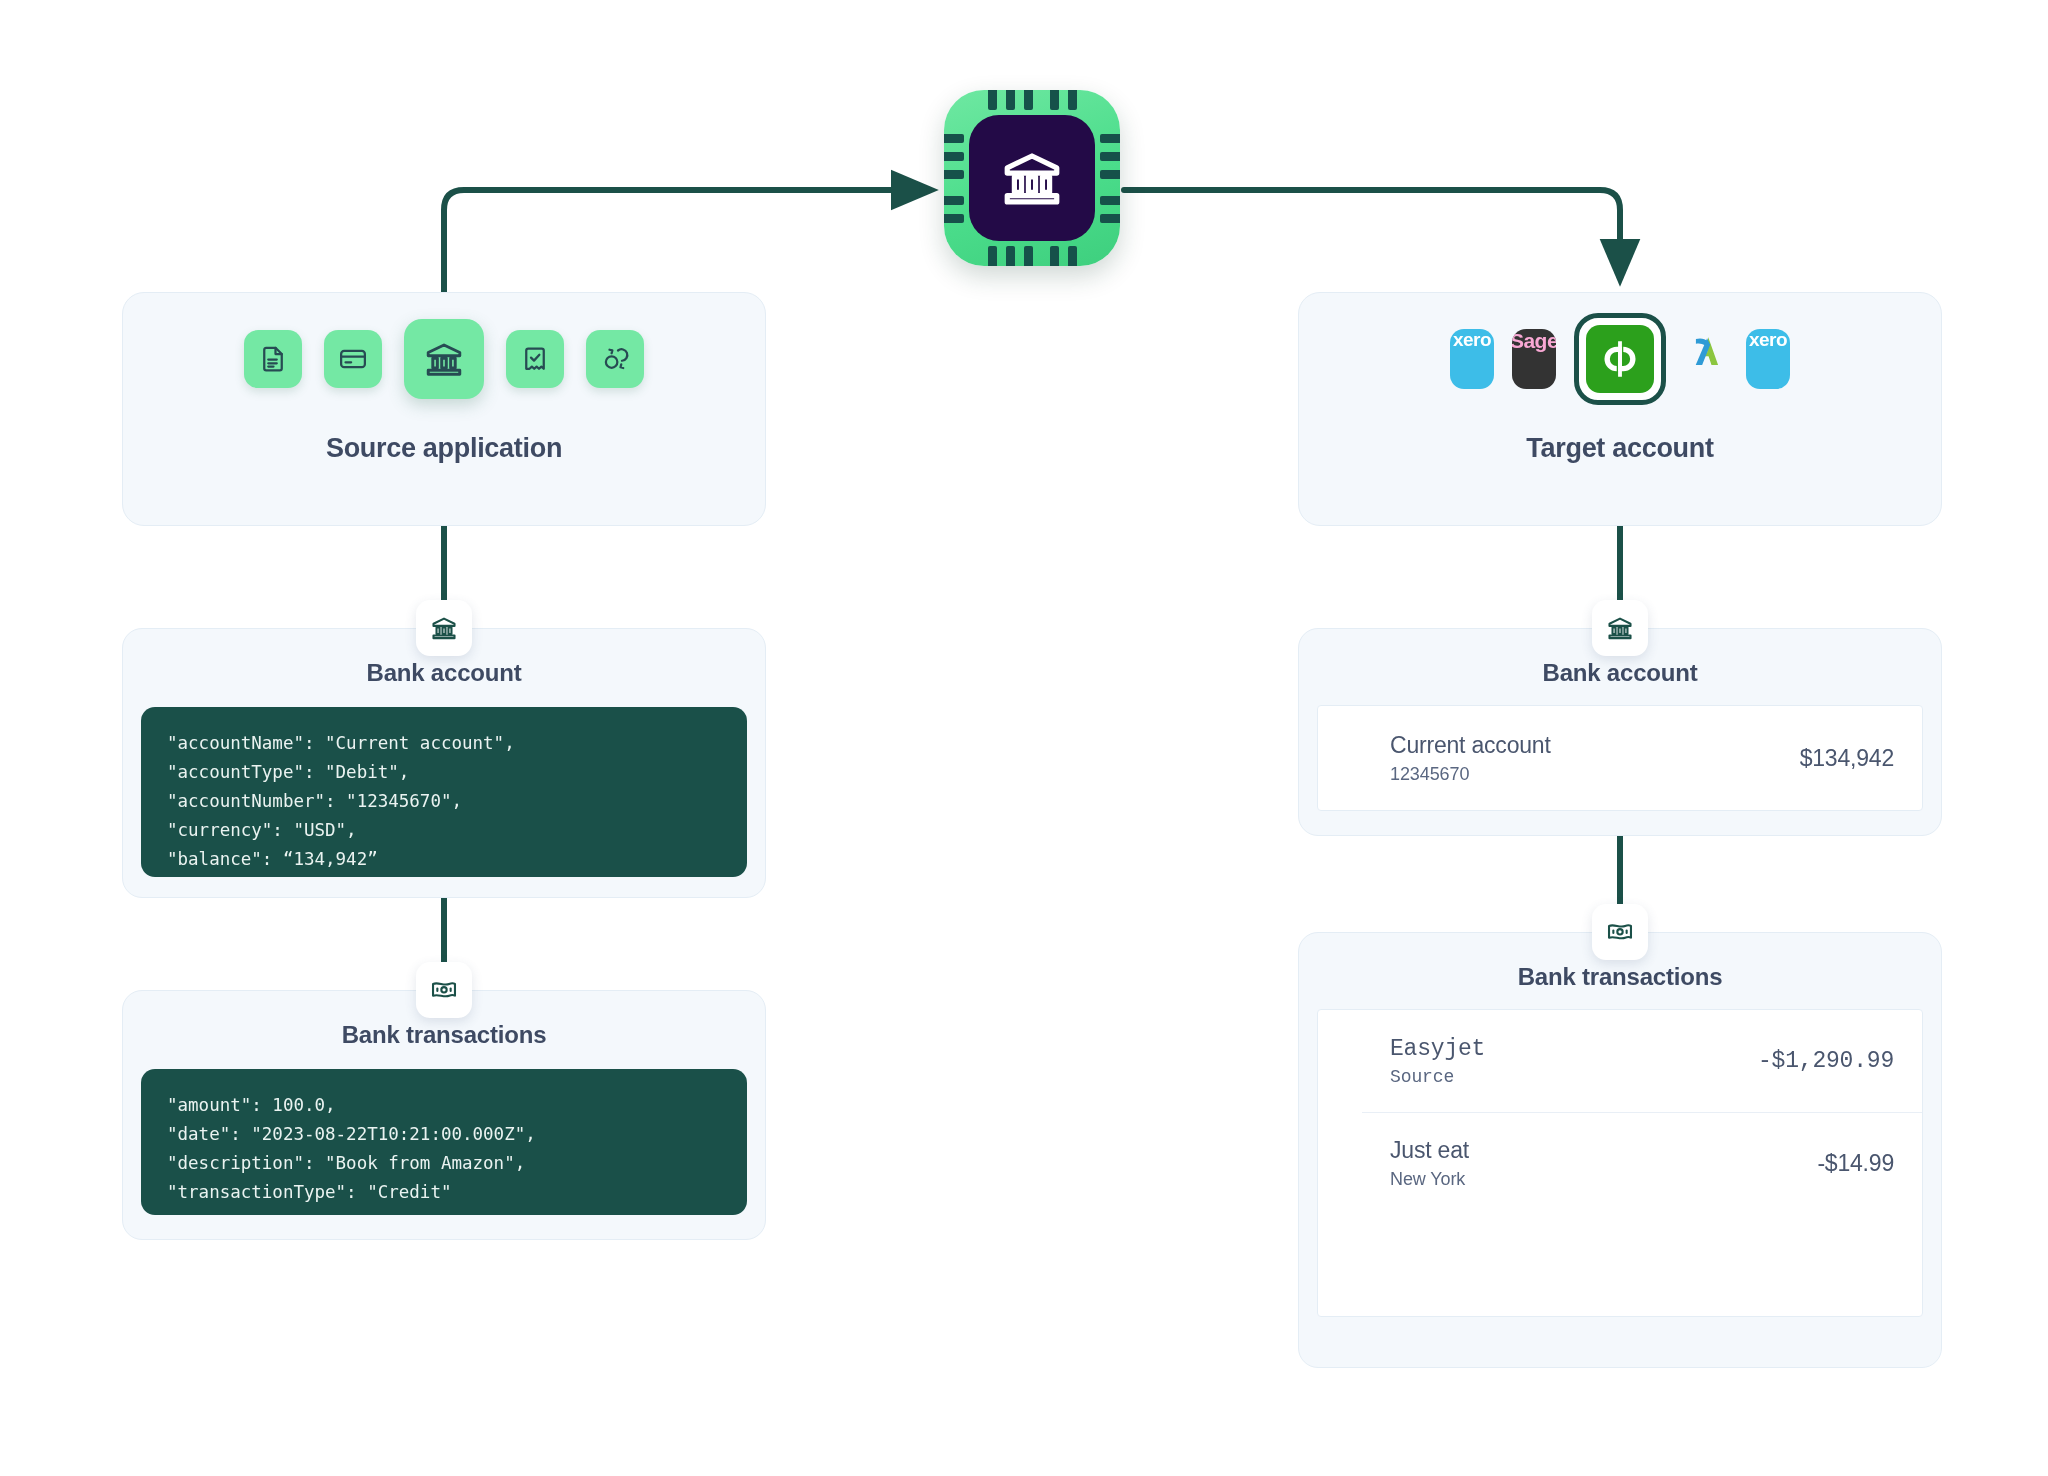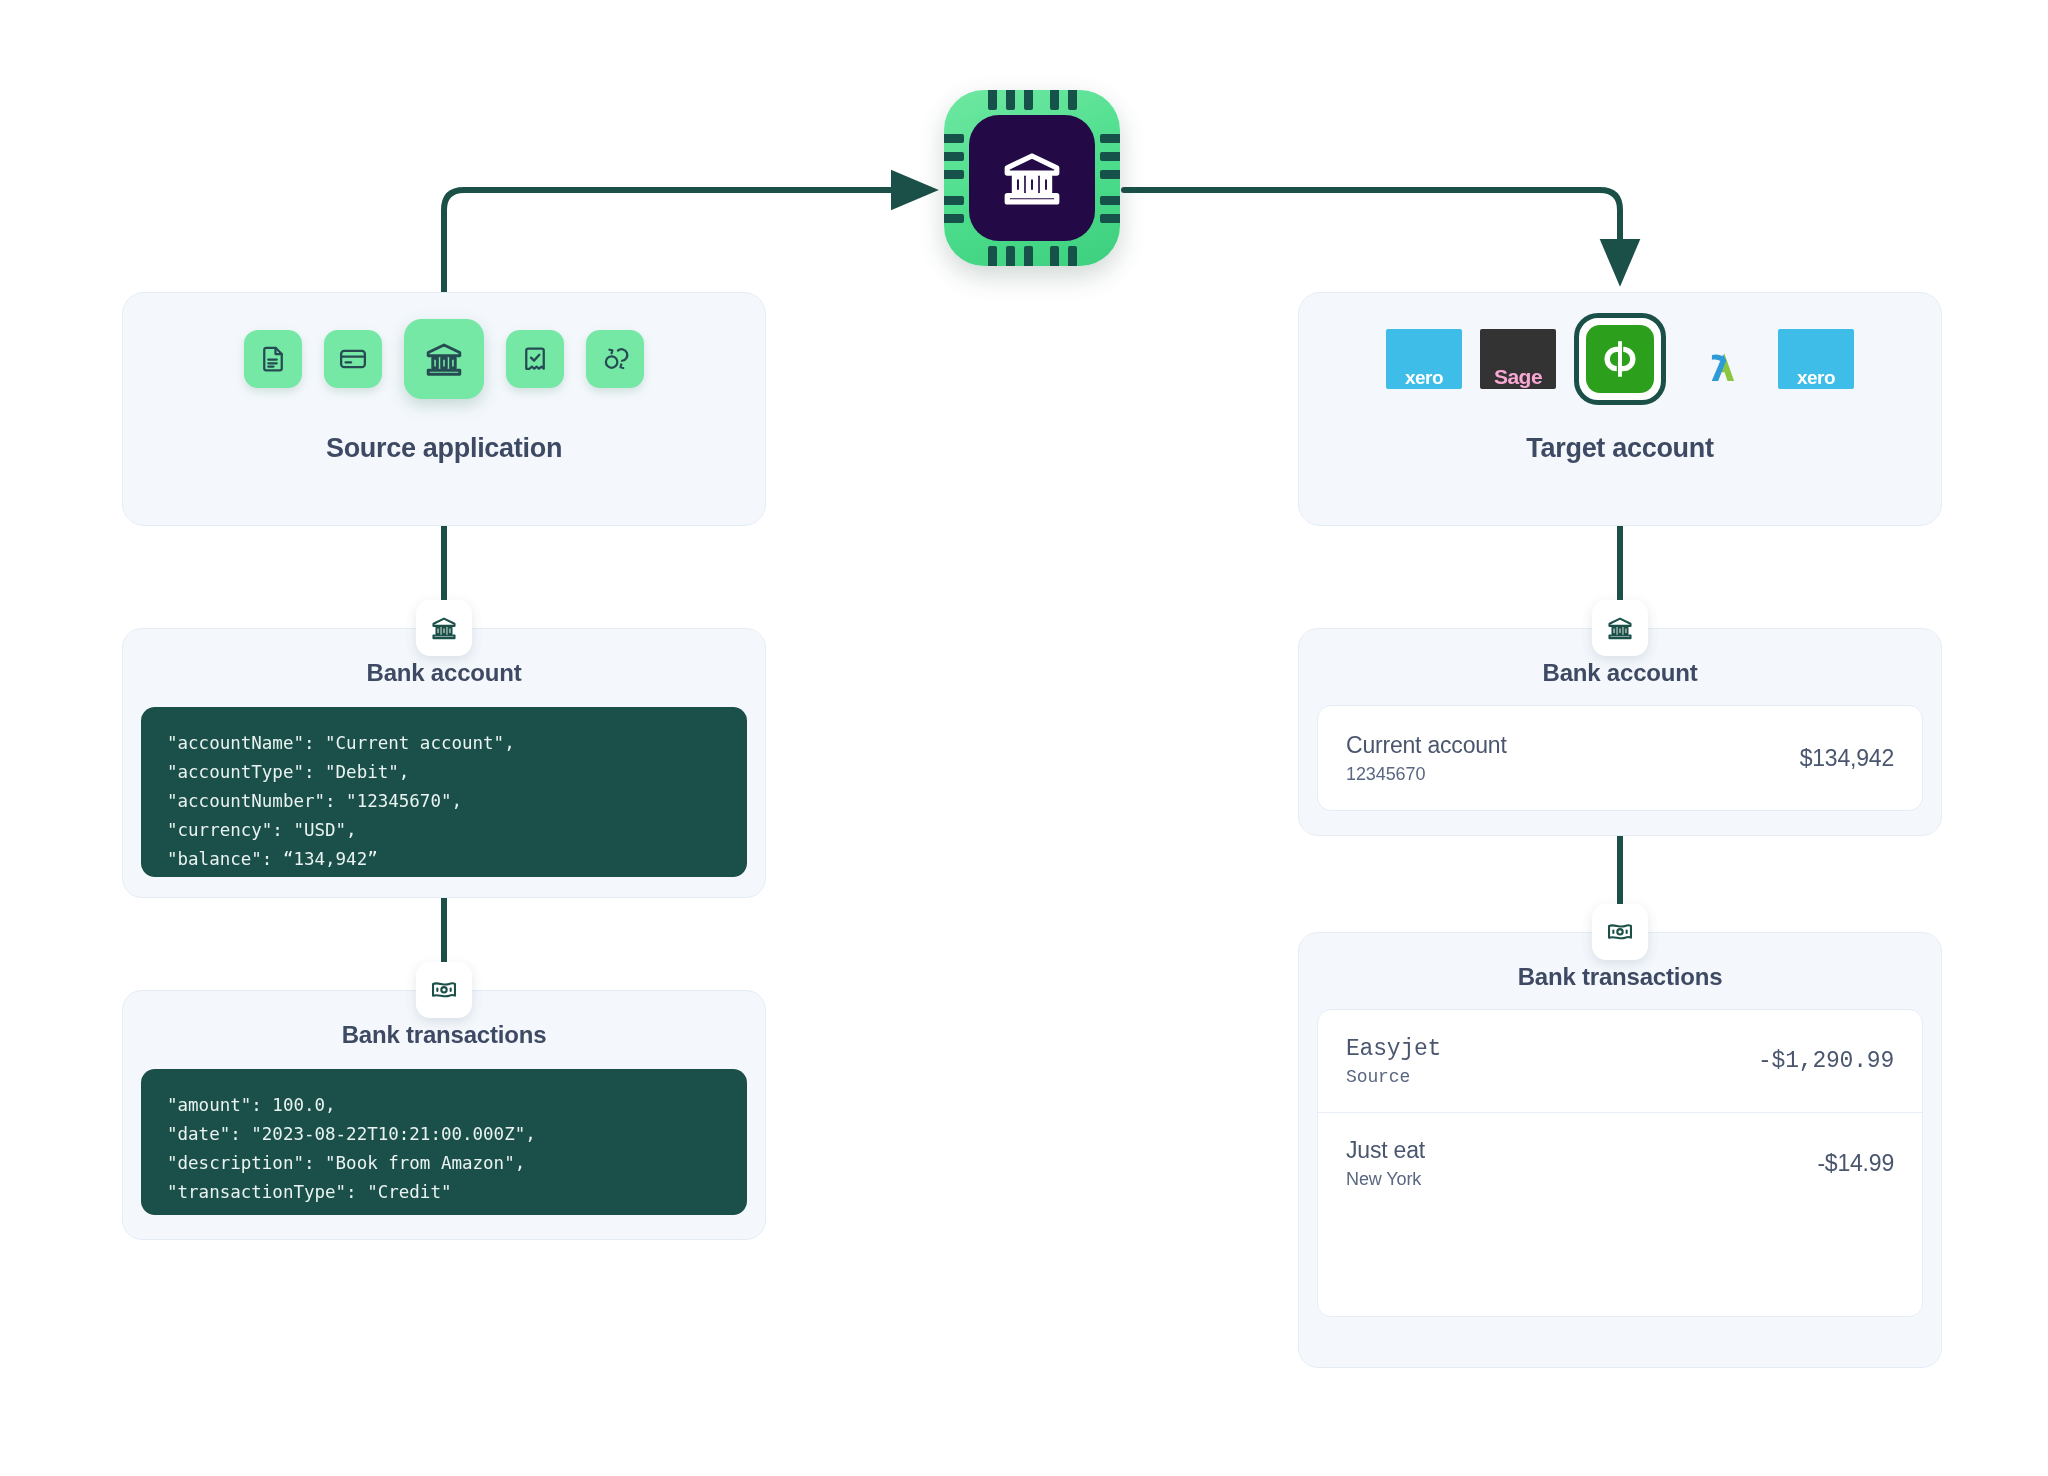--- a/index.html
+++ b/index.html
@@ -102,25 +102,25 @@
   }
   .srctile.big {
     width: 80px;
     height: 80px;
     border-radius: 18px;
     box-shadow: 0 6px 16px rgba(60,120,95,.25);
   }
 
   
   .tgttile {
-    width: 76px;
+    width: 44px;
     height: 60px;
-    border-radius: 2px;
-    display: flex;
-    align-items: flex-end;
+    border-radius: 14px;
+    display: flex;
+    align-items: flex-start;
     justify-content: center;
     overflow: hidden;
   }
   .tgttile.xero { background: #3DBDE8; }
   .tgttile.sage { background: #333333; }
   .tgttile.plain { background: #F4F8FC; }
   .tgt-sel {
     width: 92px;
     height: 92px;
     border-radius: 24px;
@@ -196,23 +196,24 @@
     line-height: 29px;
     color: #EAF3F1;
     white-space: pre;
     box-sizing: border-box;
   }
 
   
   .listcard {
     background: #ffffff;
     border: 1px solid #E4EDF5;
-    border-radius: 14px;
+    border-radius: 4px;
     box-sizing: border-box;
     overflow: hidden;
+    padding-left: 44px;
   }
   .row {
     display: flex;
     align-items: center;
     justify-content: space-between;
     padding: 0 28px;
     box-sizing: border-box;
   }
   .row + .row { border-top: 1px solid #E9EFF6; }
   .row-main {

